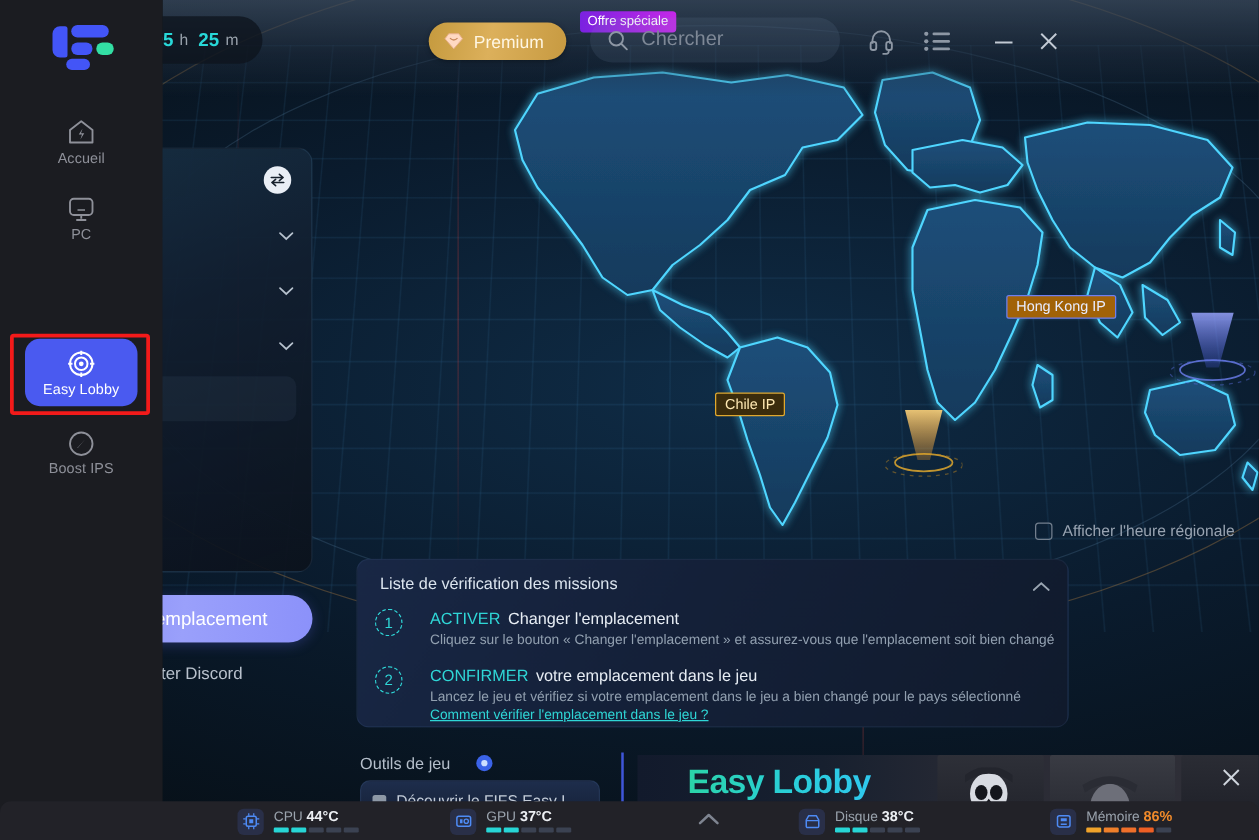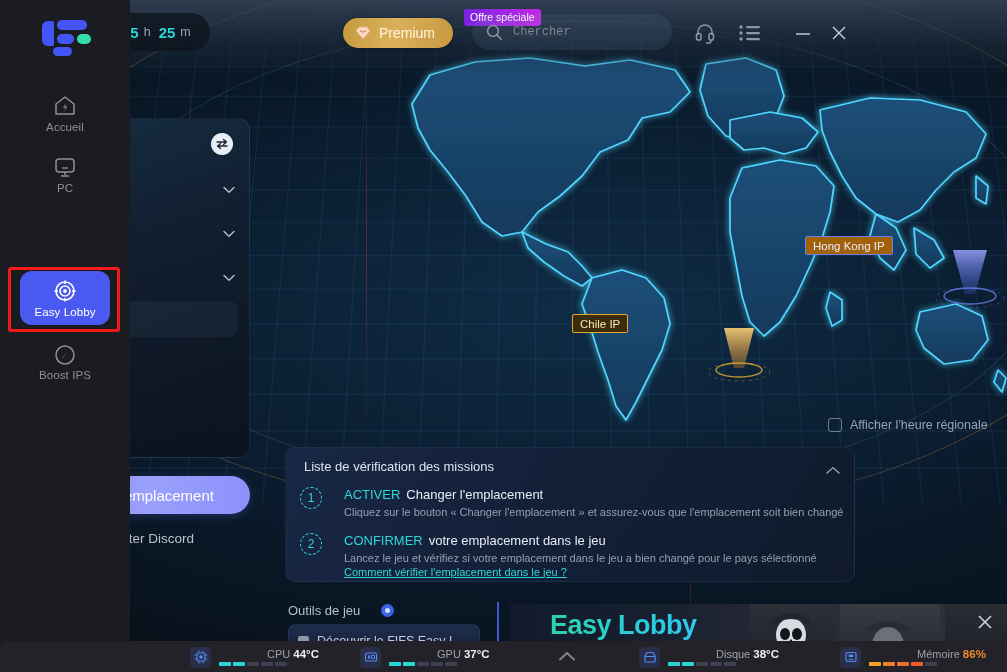--- a/index.html
+++ b/index.html
@@ -120,21 +120,21 @@
     color: #fff; font-size: 10.5px; line-height: 17px; white-space: nowrap; cursor: pointer; margin-left: 44px;
   }
 
   .search-box {
     position: absolute; left: 472px; top: 14px; width: 200px; height: 36px;
     background: rgba(120,145,175,.13); border-radius: 18px;
     display: flex; align-items: center; gap: 10px; padding: 0 14px; cursor: text;
   }
   .search-box input {
     background: transparent; border: none; outline: none;
-    color: #f97316; font-size: 12px; font-family: Liberation Mono, monospace; width: 140px;
+    color: #f97316; font-size: 16px; font-family: Liberation Sans, sans-serif; width: 140px;
   }
   .search-box input::placeholder { color: #7e8896; }
 
   .ticon {
     position: absolute; top: 20px; width: 26px; height: 26px; cursor: pointer;
     display: flex; align-items: center; justify-content: center;
   }
   #ic-support { left: 692px; }
   #ic-list    { left: 737px; }
   #ic-min     { left: 790px; }
@@ -292,21 +292,21 @@
     position: absolute; left: 0; top: 641px; width: 1007px; height: 31px;
     background: #222228; z-index: 60;
     border-top-left-radius: 9px; border-top-right-radius: 9px;
   }
   .stat { position: absolute; top: 5px; height: 22px; display: flex; align-items: center; gap: 8px; }
   .stat .sico {
     width: 21px; height: 21px; border-radius: 5px; background: rgba(70,100,200,.20);
     display: flex; align-items: center; justify-content: center;
   }
   .stat .scol { display: flex; flex-direction: column; gap: 2px; }
-  .stat .stop { font-size: 11px; color: #9aa3ad; white-space: nowrap; margin-left: 48px; }
+  .stat .stop { font-size: 11px; color: #9aa3ad; white-space: nowrap; }
   .stat .stop b { color: #eceff3; font-size: 11.5px; }
   .stat .stop b.warn { color: #f08a2a; }
   .bars { display: flex; gap: 2px; }
   .bars i { display: block; width: 12px; height: 4px; border-radius: 1px; background: #3b4252; }
   #s-cpu { left: 190px; }
   #s-gpu { left: 360px; }
   #s-dsk { left: 639px; }
   #s-mem { left: 840px; }
   .sb-chev { position: absolute; left: 558px; top: 7px; cursor: pointer; }
 </style>

